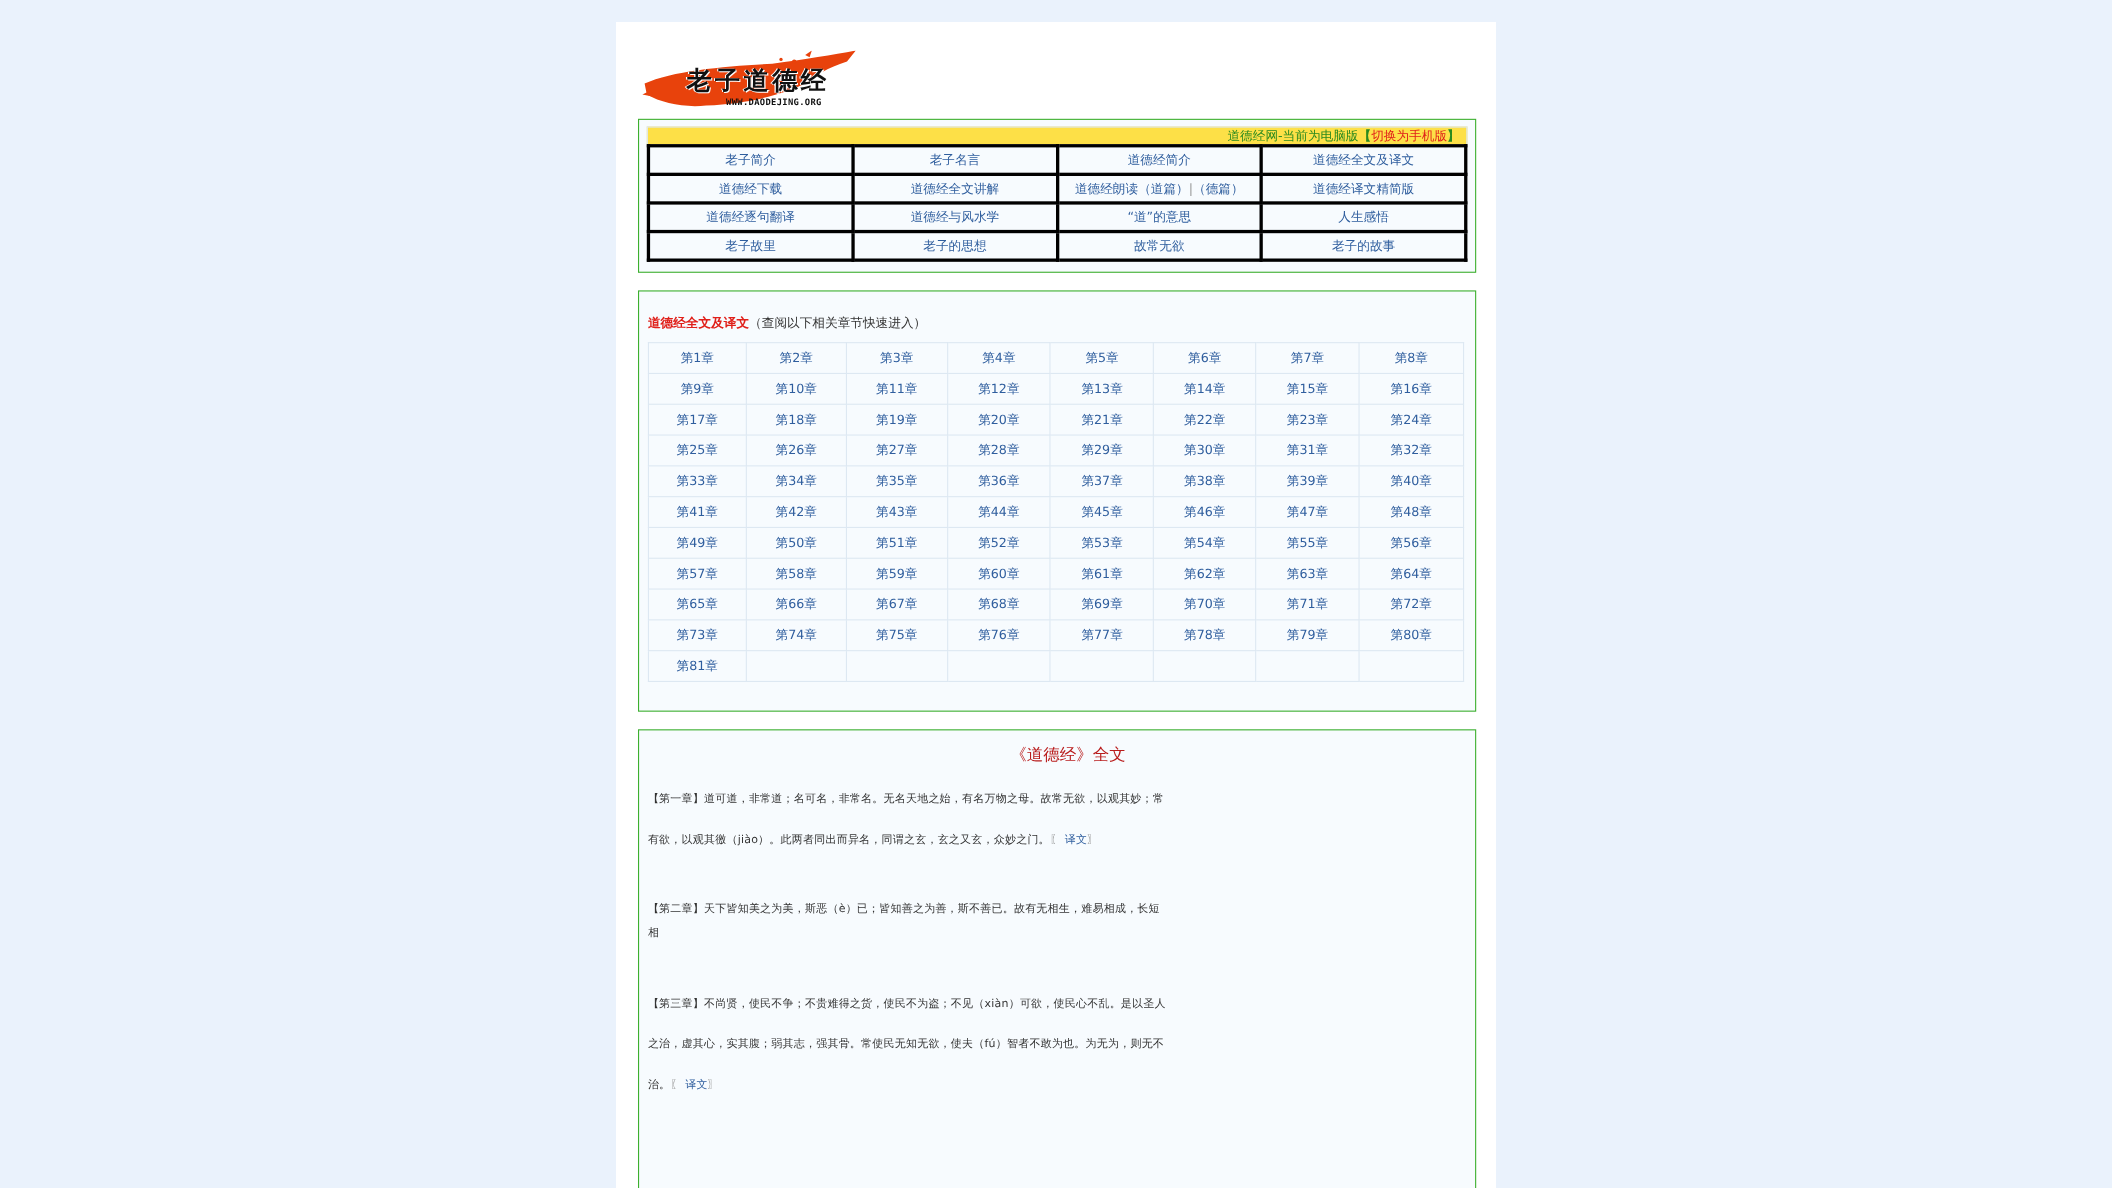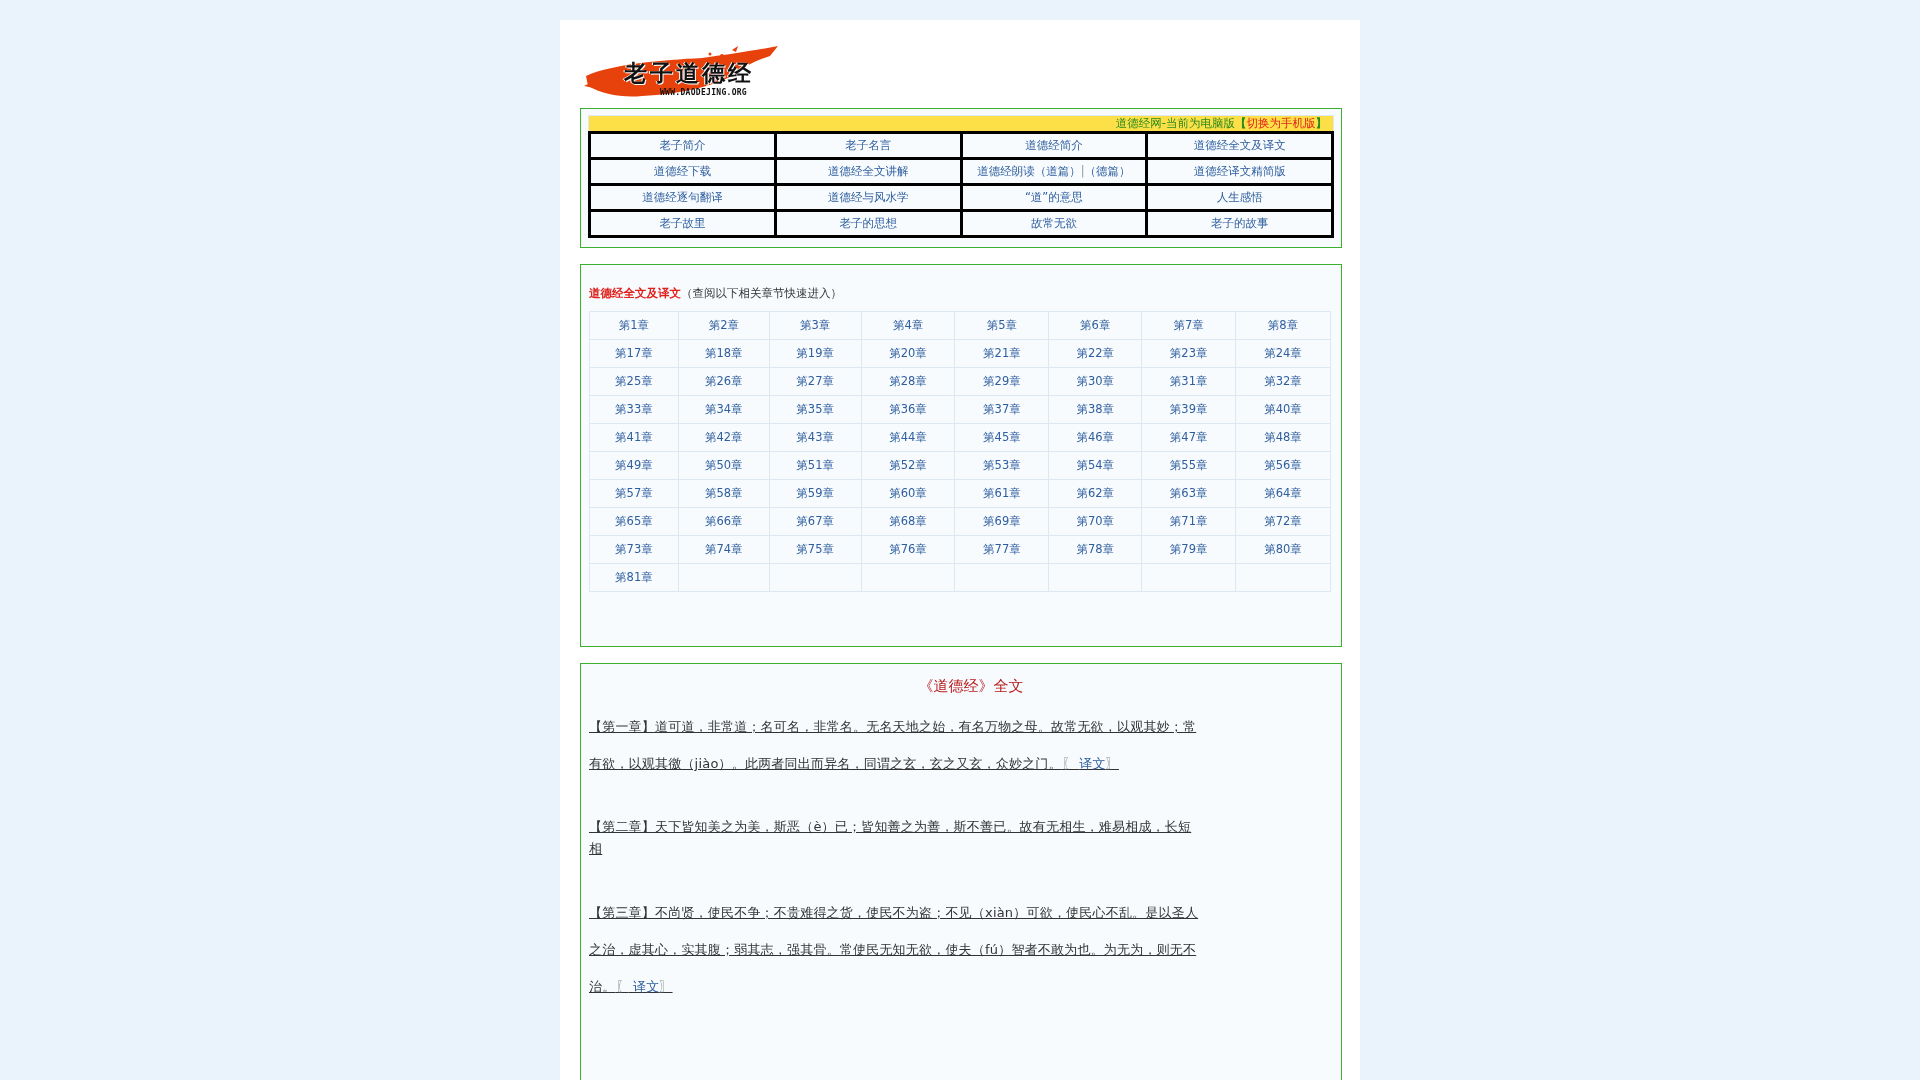--- a/index.html
+++ b/index.html
@@ -71,22 +71,22 @@
     border: 1px solid #dde8f2;
     height: 28px; text-align: center;
     font-size: 11.5px; color: #2f5e9e;
   }
   .text-box { top: 643px; height: 460px; padding: 0 8px; }
   .text-title {
     text-align: center; font-size: 15px; margin-top: 13px; height: 24px; color: #b91c1c;
     padding-left: 20px;
   }
   .para {
-    font-size: 13px; color: #333; line-height: 37px;
-    margin-top: 7px; letter-spacing: 0.2px; text-decoration: underline;
+    font-size: 10px; color: #333; line-height: 37px;
+    margin-top: 7px; letter-spacing: 0.2px;
   }
   .para.p2 { margin-top: 34px; line-height: 22px; }
   .para.p2 .cont { display: block; line-height: 37px; margin-top: 20px; }
   .para.p3 { margin-top: 34px; }
   .para .bracket { color: #888; }
   .para a { color: #2f5e9e; text-decoration: none; }
 </style>
 </head>
 <body>
 
@@ -158,20 +158,30 @@
             <td>第1章</td>
             <td>第2章</td>
             <td>第3章</td>
             <td>第4章</td>
             <td>第5章</td>
             <td>第6章</td>
             <td>第7章</td>
             <td>第8章</td>
           </tr>
           <tr>
+            <td>第9章</td>
+            <td>第10章</td>
+            <td>第11章</td>
+            <td>第12章</td>
+            <td>第13章</td>
+            <td>第14章</td>
+            <td>第15章</td>
+            <td>第16章</td>
+          </tr>
+          <tr>
             <td>第17章</td>
             <td>第18章</td>
             <td>第19章</td>
             <td>第20章</td>
             <td>第21章</td>
             <td>第22章</td>
             <td>第23章</td>
             <td>第24章</td>
           </tr>
           <tr>

